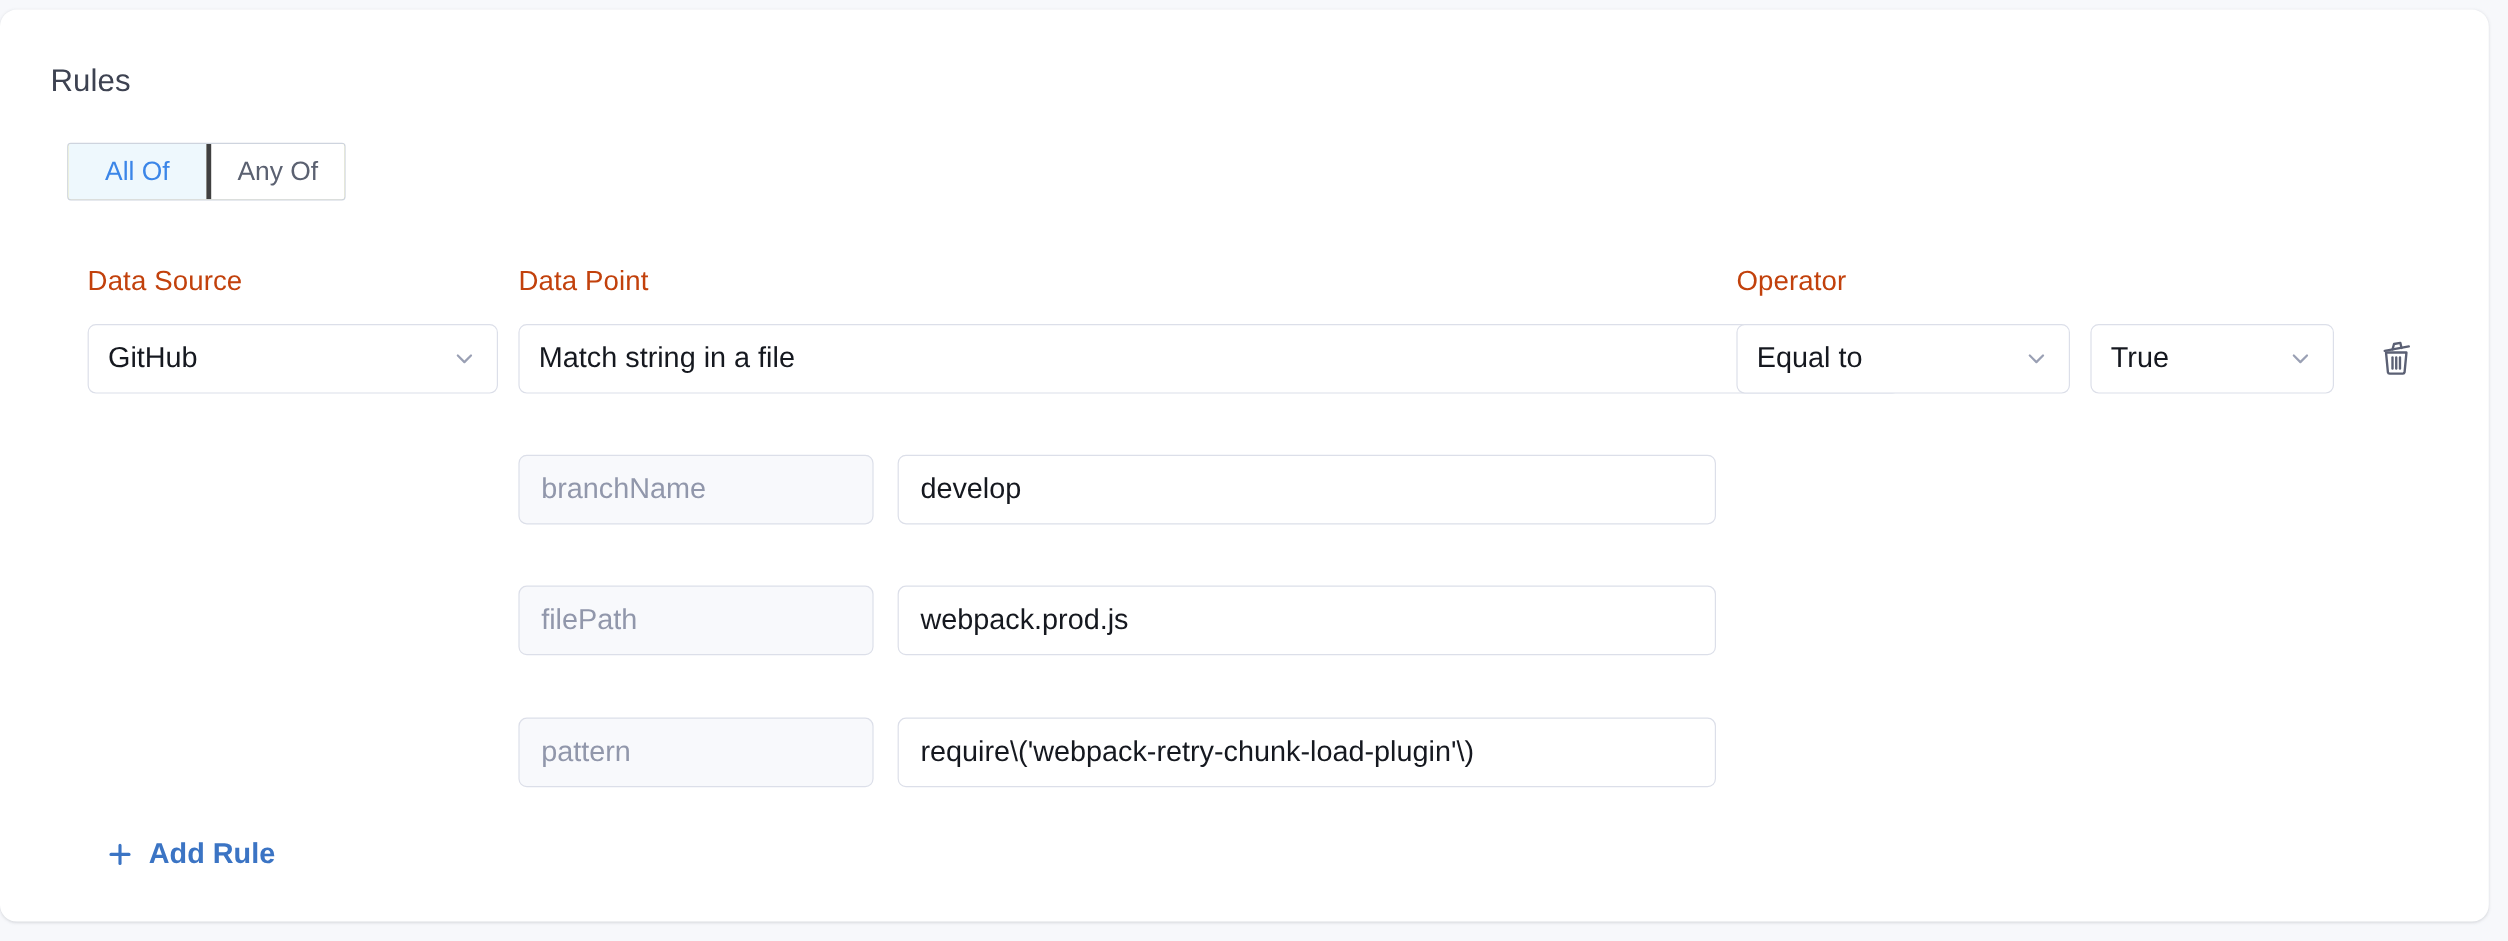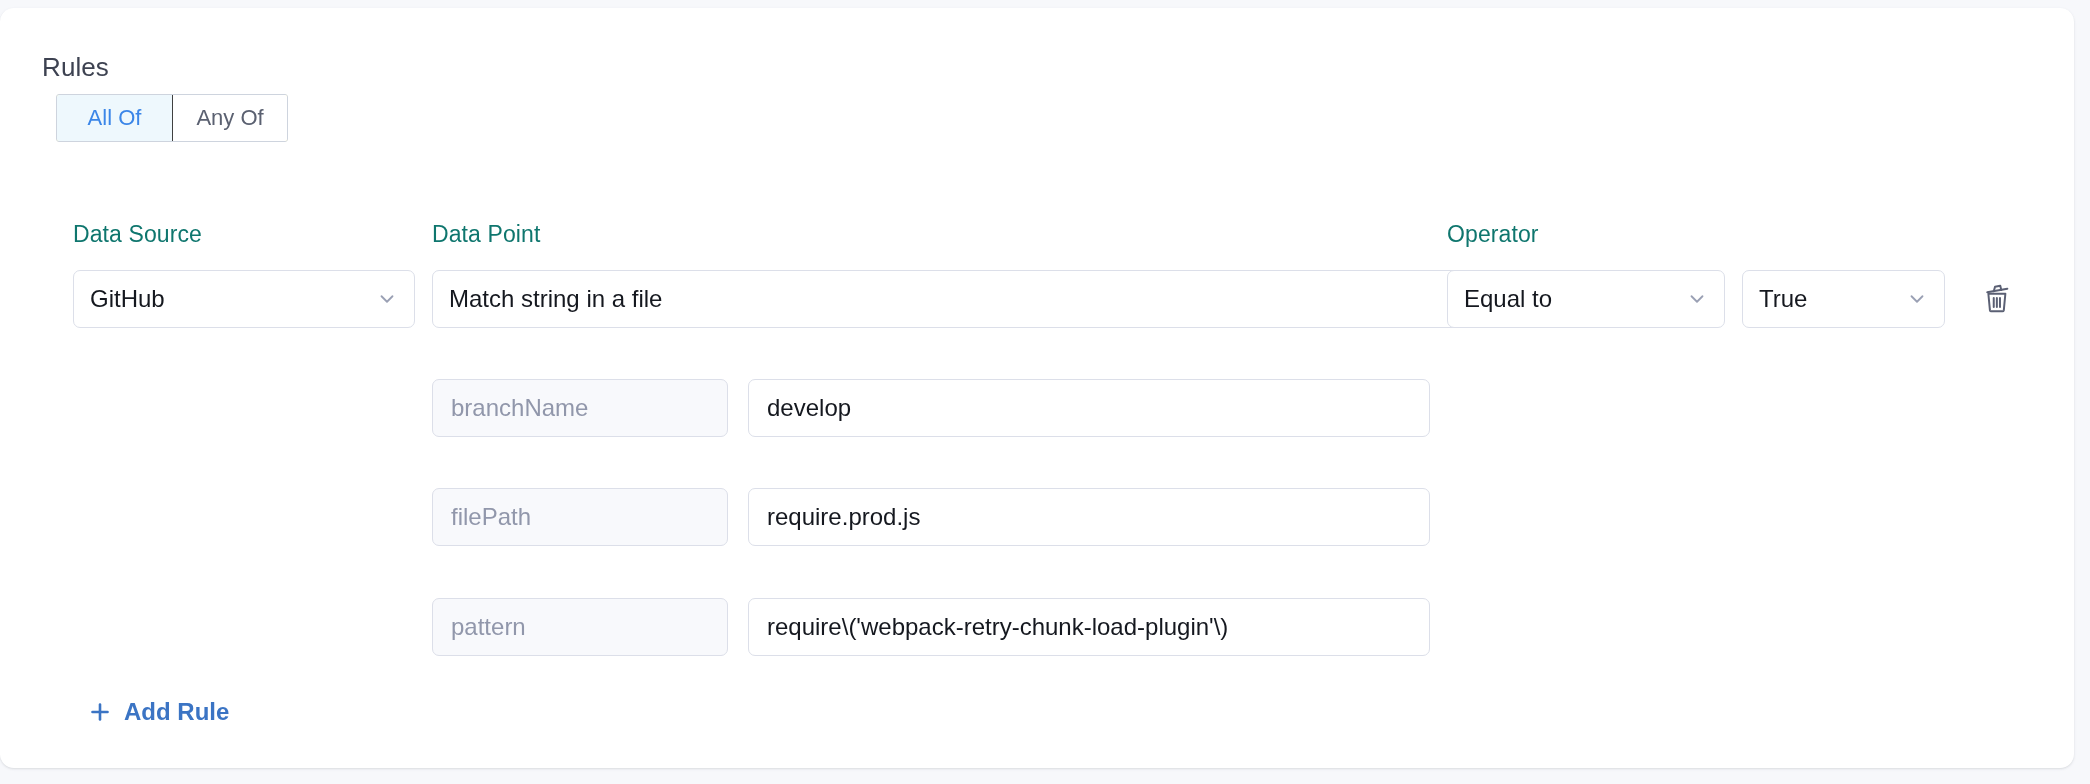--- a/index.html
+++ b/index.html
@@ -34,52 +34,52 @@
     top: 44px;
     font-size: 26px;
     color: #3d4251;
     letter-spacing: 0.1px;
   }
 
   
   .segmented {
     position: absolute;
     left: 56px;
-    top: 86px;
+    top: 111px;
     display: flex;
     height: 48px;
     border: 1px solid #ced4de;
     border-radius: 3px;
     overflow: hidden;
     background: #fef9c3;
   }
   .seg-btn {
     display: flex;
     align-items: center;
     justify-content: center;
     min-width: 115px;
     padding: 0 20px;
     font-size: 22px;
     color: #5b6171;
     background: #ffffff;
     border: none;
     cursor: pointer;
     font-family: "Liberation Sans", sans-serif;
   }
-  .seg-btn + .seg-btn { border-left: 1px solid #404040; padding-left: 20px; }
+  .seg-btn + .seg-btn { border-left: 4px solid #404040; padding-left: 20px; }
   .seg-btn.active {
     background: #eef8fd;
     color: #3b86e8;
   }
 
   
   .col-label {
     position: absolute;
     font-size: 23px;
-    color: #0f766e;
+    color: #c2410c;
     letter-spacing: 0.1px;
     white-space: nowrap;
     text-align: right;
   }
   .lbl-datasource { left: 73px;  top: 213px; }
   .lbl-datapoint  { left: 432px; top: 213px; }
   .lbl-operator   { left: 1447px;top: 213px; }
 
   
   .ctrl {
@@ -261,21 +261,21 @@
       </span>
     </button>
 
     <div class="param-row row-0">
       <div class="param-key">branchName</div>
       <div class="param-val">develop</div>
     </div>
 
     <div class="param-row row-1">
       <div class="param-key">filePath</div>
-      <div class="param-val">require.prod.js</div>
+      <div class="param-val">webpack.prod.js</div>
     </div>
 
     <div class="param-row row-2">
       <div class="param-key">pattern</div>
       <div class="param-val">require\('webpack-retry-chunk-load-plugin'\)</div>
     </div>
 
     <button class="add-rule">
       <span class="plus-icon">
         <svg viewBox="0 0 24 24" fill="none" stroke="#3b74c4" stroke-width="2.6" stroke-linecap="round">

